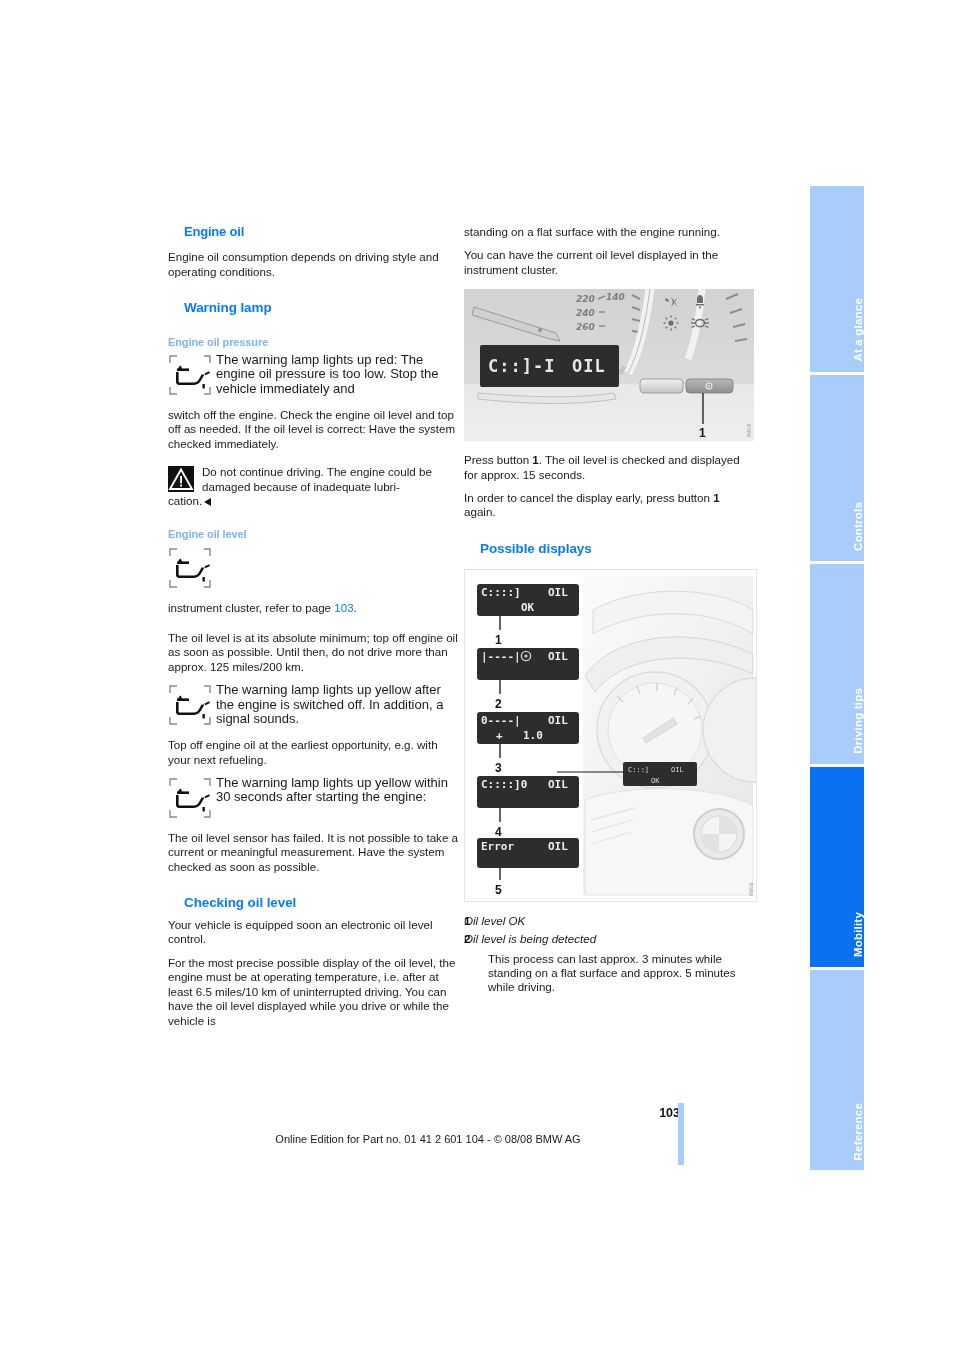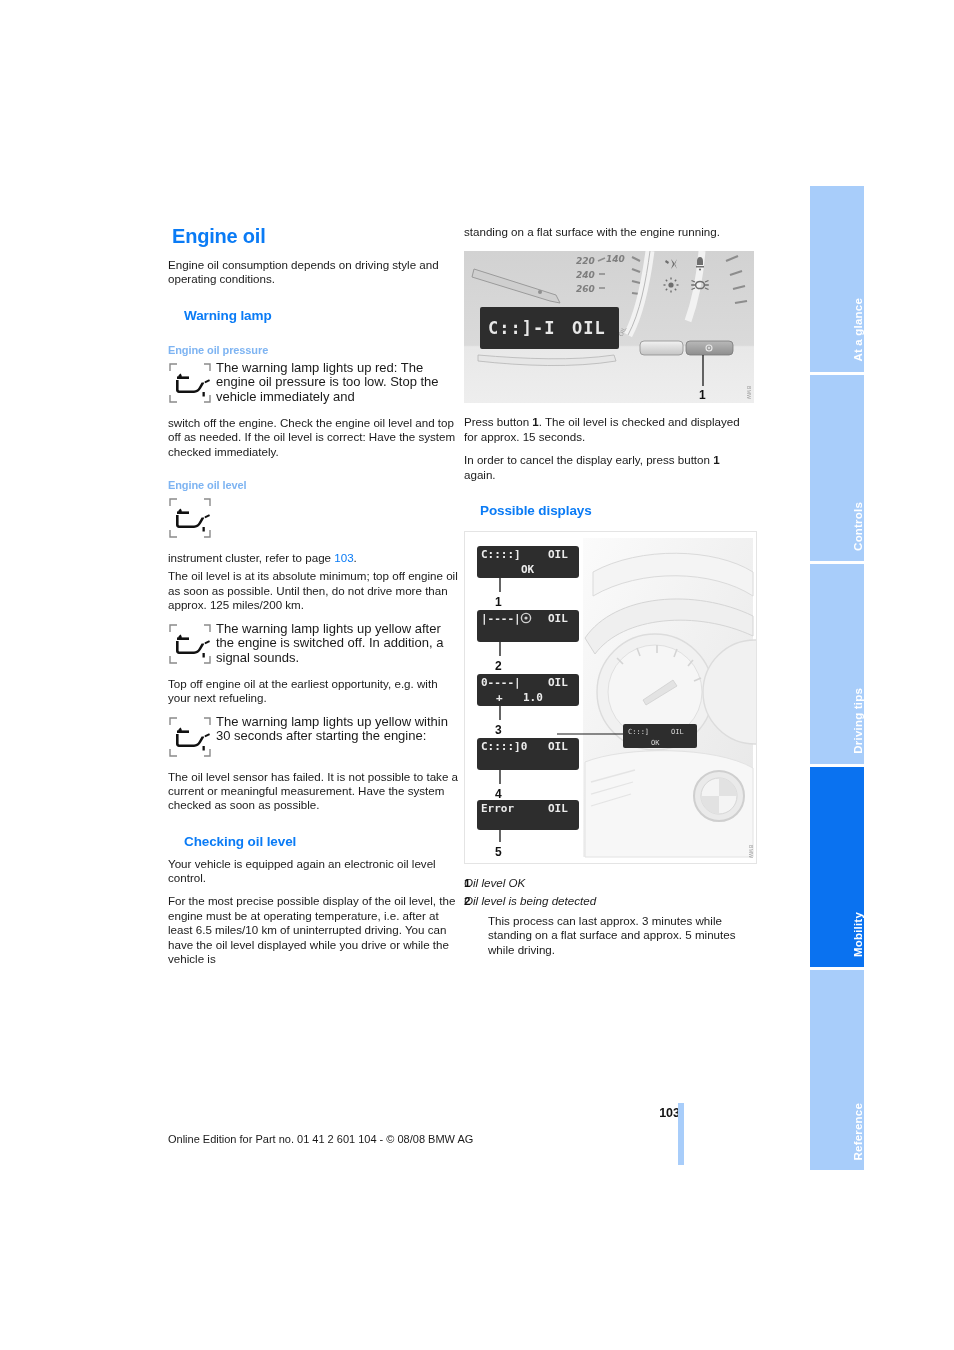--- a/index.html
+++ b/index.html
@@ -22,33 +22,33 @@
   }
   .tab.active{background:#0a72f0;}
   .tab-sep{position:absolute;left:0;width:54px;height:3px;background:#fff;}
 
   
   .col{position:absolute;top:225px;width:290px;}
   #col-left{left:168px;}
   #col-right{left:464px;}
 
   h1.sec-title{
-      font-size:20px;font-weight:bold;color:#0a7bf5;margin:0 0 11px 4px;
+      font-size:13px;font-weight:bold;color:#0a7bf5;margin:0 0 11px 16px;
       letter-spacing:-.2px;line-height:1.1;
   }
   h2.sub-title{
       font-size:13.5px;font-weight:bold;color:#0a7bf5;margin:22px 0 7px 16px;
       letter-spacing:-.1px;line-height:1.1;
   }
   h3.sub2-title{
       font-size:11px;font-weight:bold;color:#7eb4f2;margin:20px 0 5px 0;
       letter-spacing:-.1px;line-height:1.1;
   }
   p.body{font-size:11.6px;line-height:14.4px;color:#1a1a1a;margin:0 0 9px 0;}
-  p.body.tight{margin-bottom:4px;}
+  p.body.tight{margin-bottom:16px;}
   .pageref{color:#0a7bf5;}
 
   
   .iconblock{position:relative;min-height:46px;margin:0 0 9px 0;}
   .iconblock .ico{position:absolute;left:0;top:1px;width:44px;height:42px;}
   .iconblock .itxt{margin-left:48px;font-size:13px;line-height:14.4px;color:#1a1a1a;}
 
   .warnblock{position:relative;margin:14px 0 9px 0;min-height:34px;}
   .warnblock .wico{position:absolute;left:0;top:1px;width:26px;height:26px;background:#111;}
   .warnblock .wtxt{margin-left:34px;font-size:11.6px;line-height:14.4px;color:#1a1a1a;}
@@ -67,21 +67,21 @@
   .numlist{margin-top:8px;}
   .numrow{position:relative;margin-bottom:4px;}
   .numrow .num{position:absolute;left:0;top:0;width:16px;font-size:11.6px;font-weight:bold;color:#111;}
   .numrow .ntxt{font-size:11.6px;line-height:14.4px;color:#1a1a1a;font-style:italic;}
   .numrow .nsub{margin-left:24px;font-size:11.6px;line-height:14.4px;color:#1a1a1a;margin-top:5px;}
 
   
   #pagenum{position:absolute;left:640px;top:1106px;width:40px;text-align:right;
       font-size:12.5px;font-weight:bold;color:#111;}
   #pagerule{position:absolute;left:678px;top:1103px;width:6px;height:62px;background:#a8cdfa;}
-  #footer-note{position:absolute;left:168px;top:1133px;width:520px;
+  #footer-note{position:absolute;left:168px;top:1133px;width:520px;text-align:center;
       font-size:11px;color:#1a1a1a;}
 
   .wmark{position:absolute;right:2px;bottom:4px;font-size:5px;color:#9a9a9a;
       writing-mode:vertical-rl;letter-spacing:.4px;}
 </style>
 </head>
 <body>
 
 <div id="page">
 
@@ -135,20 +135,32 @@
                      C13.0 15.6 13.8 15.0 13.8 14.2 C13.8 13.2 12.6 11.4 12.6 11.4 Z"></path>
             <rect x="36.5" y="18.4" width="5.2" height="1.9" transform="rotate(-26 39 19)"></rect>
             <rect x="34.5" y="30" width="2.3" height="4.5"></rect>
           </g>
         </svg>
       </span>
       <div class="itxt">The warning lamp lights up red: The engine oil pressure is too low. Stop the vehicle immediately and</div>
     </div>
     <p class="body">switch off the engine. Check the engine oil level and top off as needed. If the oil level is correct: Have the system checked immediately.</p>
 
+    <div class="warnblock">
+      <span class="wico">
+        <svg viewBox="0 0 26 26" width="26" height="26">
+          <rect x="0" y="0" width="26" height="26" fill="#111"></rect>
+          <path d="M13 3.5 L24 23 L2 23 Z" fill="none" stroke="#fff" stroke-width="1.9"></path>
+          <rect x="12.1" y="10" width="1.9" height="7.4" fill="#fff"></rect>
+          <rect x="12.1" y="18.6" width="1.9" height="2" fill="#fff"></rect>
+        </svg>
+      </span>
+      <div class="wtxt">Do not continue driving. The engine could be damaged because of inadequate lubri-</div>
+      <div class="wcont"><span>cation.</span><span class="endmark"></span></div>
+    </div>
 
     <h3 class="sub2-title">Engine oil level</h3>
 
     <div class="iconblock">
       <span class="ico">
         <svg viewBox="0 0 44 42" width="44" height="42">
           <g stroke="#8a8a8a" stroke-width="1.4" fill="none">
             <path d="M2 9 L2 2 L9 2"></path>
               <path d="M36 2 L42 2 L42 9"></path>
             <path d="M2 33 L2 40 L9 40"></path>
@@ -214,27 +226,28 @@
             <rect x="36.5" y="18.4" width="5.2" height="1.9" transform="rotate(-26 39 19)"></rect>
             <rect x="34.5" y="30" width="2.3" height="4.5"></rect>
           </g>
         </svg>
       </span>
       <div class="itxt">The warning lamp lights up yellow within 30 seconds after starting the engine:</div>
     </div>
     <p class="body">The oil level sensor has failed. It is not possible to take a current or meaningful measurement. Have the system checked as soon as possible.</p>
 
     <h2 class="sub-title">Checking oil level</h2>
-    <p class="body">Your vehicle is equipped again an electronic oil level control.</p>
+    <p class="body">Your vehicle is equipped soon an electronic oil level control.</p>
     <p class="body">For the most precise possible display of the oil level, the engine must be at operating temperature, i.e. after at least 6.5 miles/10 km of uninterrupted driving. You can have the oil level displayed while you drive or while the vehicle is</p>
   </div>
 
   <div class="col" id="col-right">
 
     <p class="body">standing on a flat surface with the engine running.</p>
+    <p class="body">You can have the current oil level displayed in the instrument cluster.</p>
 
     <div class="figure" id="fig-cluster">
       <svg viewBox="0 0 290 152" width="290" height="152">
         <defs>
           <linearGradient id="clbg" x1="0" y1="0" x2="0" y2="1">
             <stop offset="0" stop-color="#d2d2d2"></stop>
               <stop offset="0.62" stop-color="#dadada"></stop>
             <stop offset="0.63" stop-color="#e8e8e8"></stop>
               <stop offset="1" stop-color="#eeeeee"></stop>
           </linearGradient>

